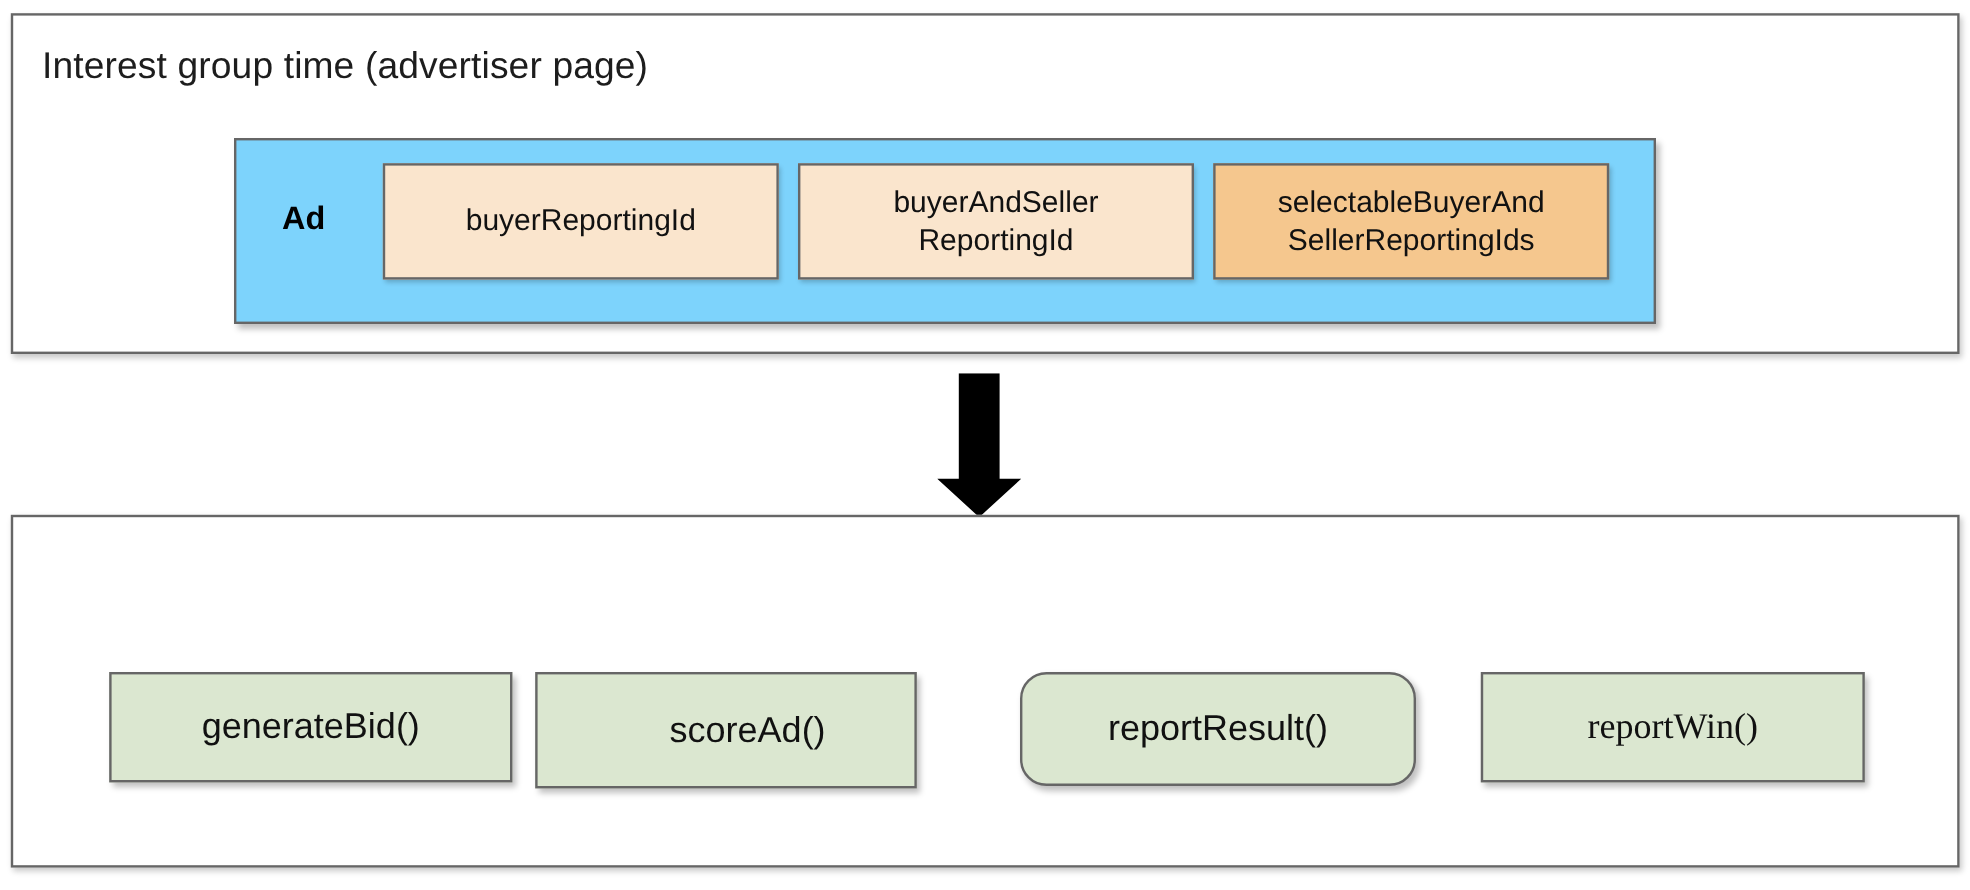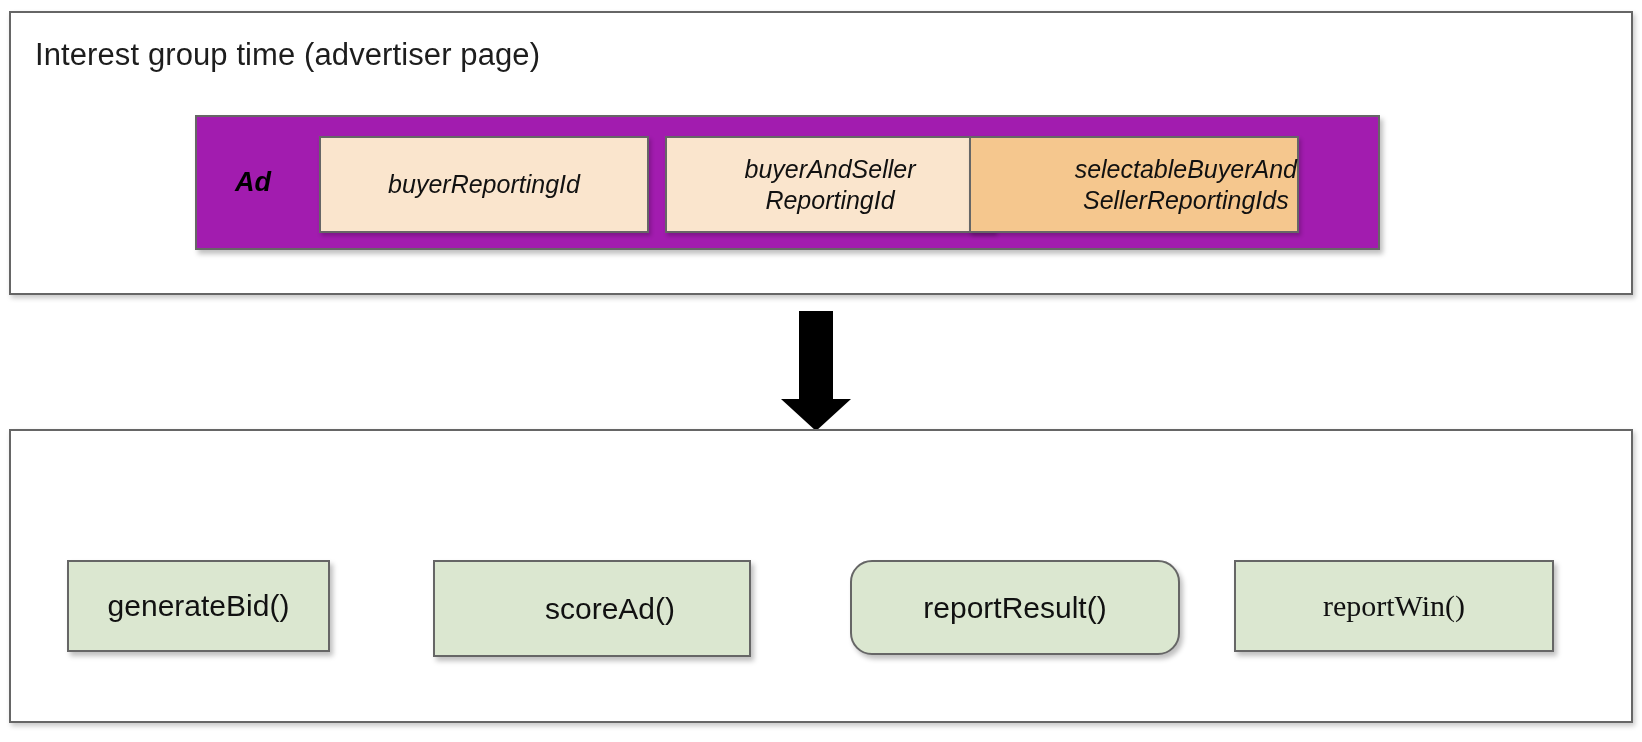--- a/index.html
+++ b/index.html
@@ -54,26 +54,25 @@
   }
   #panel-advertiser .panel-title { top: 24px; }
   #panel-publisher  .panel-title { top: 22px; }
 
   
   #ad-container {
     position: absolute;
     left: 184px;
     top: 102px;
     width: 1185px;
-    height: 135px;
-    background: #a21caf;
+    height: 155px;
+    background: #7dd3fc;
     border: 2px solid #666666;
     box-sizing: border-box;
     box-shadow: 3px 4px 5px rgba(0,0,0,0.25);
-    font-style: italic;
   }
   #ad-label {
     position: absolute;
     left: 38px;
     top: 50px;
     font-size: 27px;
     font-weight: bold;
     color: #000000;
   }
 
@@ -88,21 +87,21 @@
     align-items: center;
     justify-content: center;
     text-align: center;
     font-size: 25px;
     line-height: 1.22;
     color: #111111;
     box-shadow: 2px 3px 4px rgba(0,0,0,0.22);
   }
   #rid-box-0 { left: 122px;  width: 330px; background: #fae5cd; }
   #rid-box-1 { left: 468px;  width: 330px; background: #fae5cd; }
-  #rid-box-2 { left: 772px;  width: 330px; background: #f5c78e; justify-content: flex-end; }
+  #rid-box-2 { left: 814px;  width: 330px; background: #f5c78e; }
 
   
   #flow-arrow {
     position: absolute;
     left: 781px;
     top: 311px;
     width: 70px;
     height: 120px;
   }
 
@@ -113,22 +112,22 @@
     border: 2px solid #666666;
     box-sizing: border-box;
     display: flex;
     align-items: center;
     justify-content: center;
     text-align: center;
     font-size: 30px;
     color: #111111;
     box-shadow: 3px 4px 5px rgba(0,0,0,0.25);
   }
-  #fn-box-0 { left: 56px;   top: 129px; width: 263px; height: 92px; }
-  #fn-box-1 { left: 422px;  top: 129px; width: 318px; height: 97px; padding-left: 36px; }
+  #fn-box-0 { left: 80px;   top: 129px; width: 336px; height: 92px; }
+  #fn-box-1 { left: 435px;  top: 129px; width: 318px; height: 97px; padding-left: 36px; }
   #fn-box-2 { left: 839px;  top: 129px; width: 330px; height: 95px; border-radius: 22px; }
   #fn-box-3 { left: 1223px; top: 129px; width: 320px; height: 92px; font-family: Liberation Serif, serif; }
 </style>
 </head>
 <body>
 
 <div id="stage">
 
   <div class="panel" id="panel-advertiser">
 

